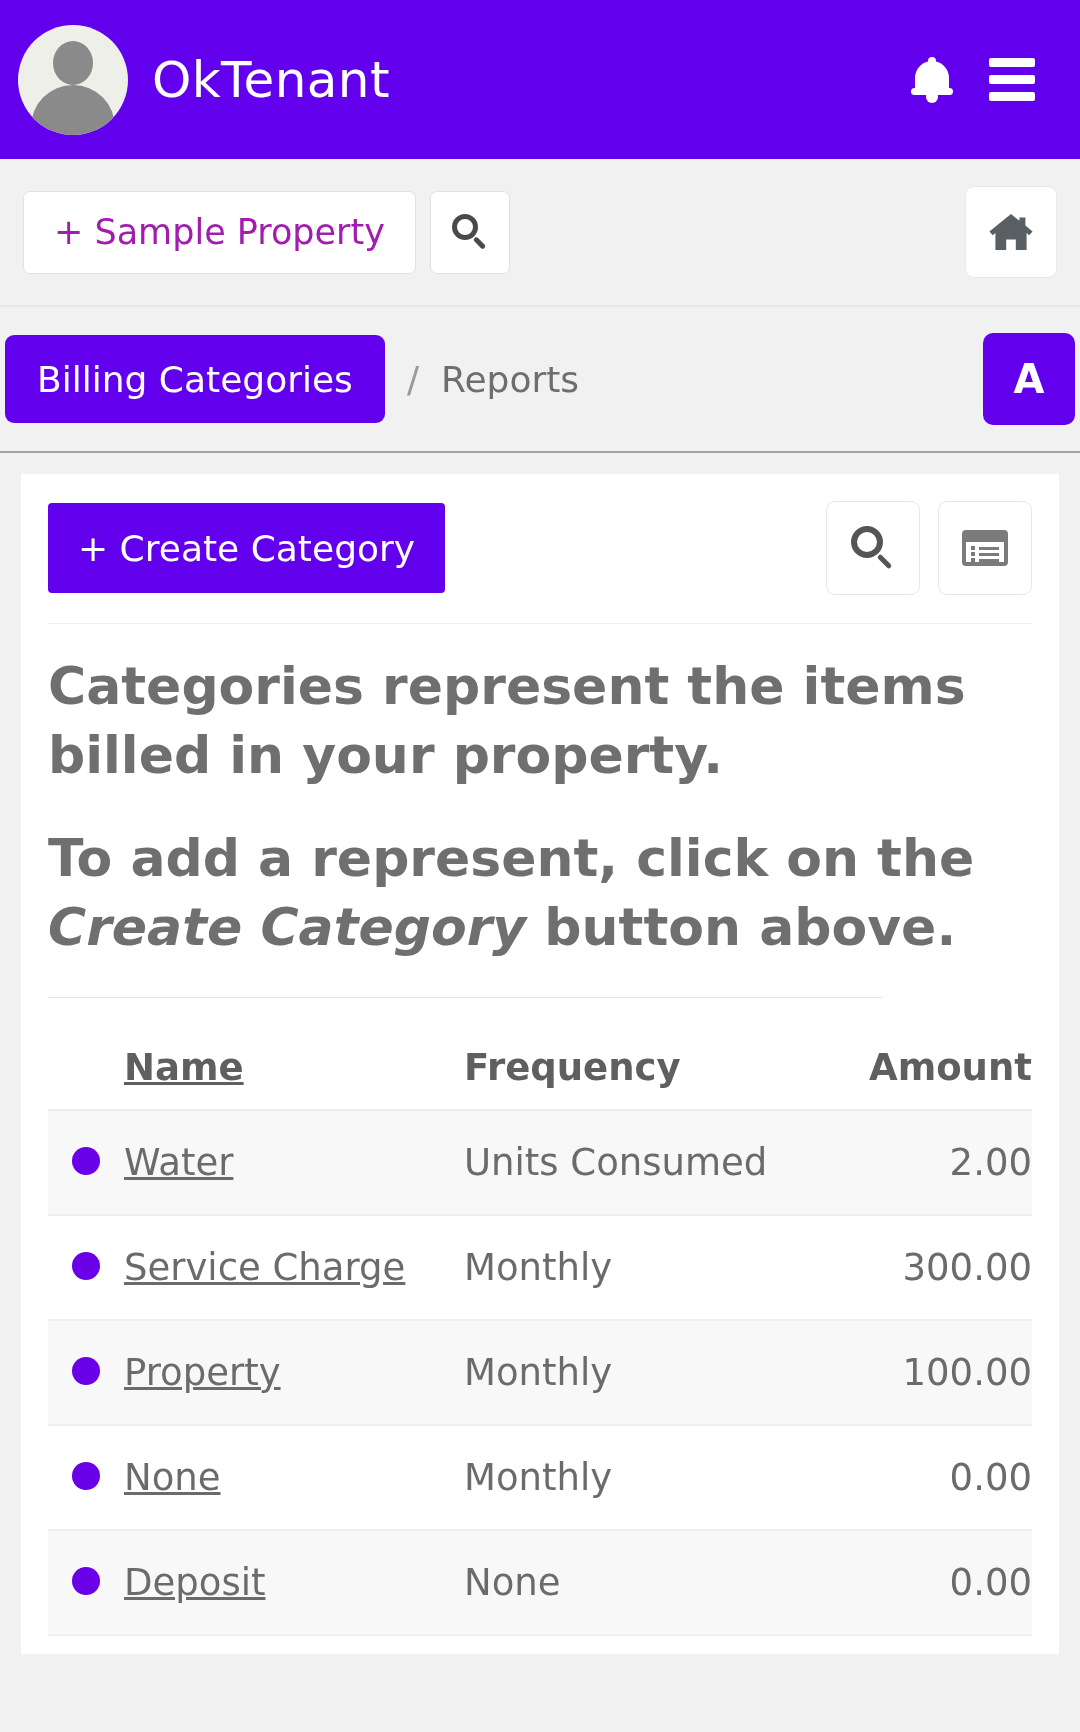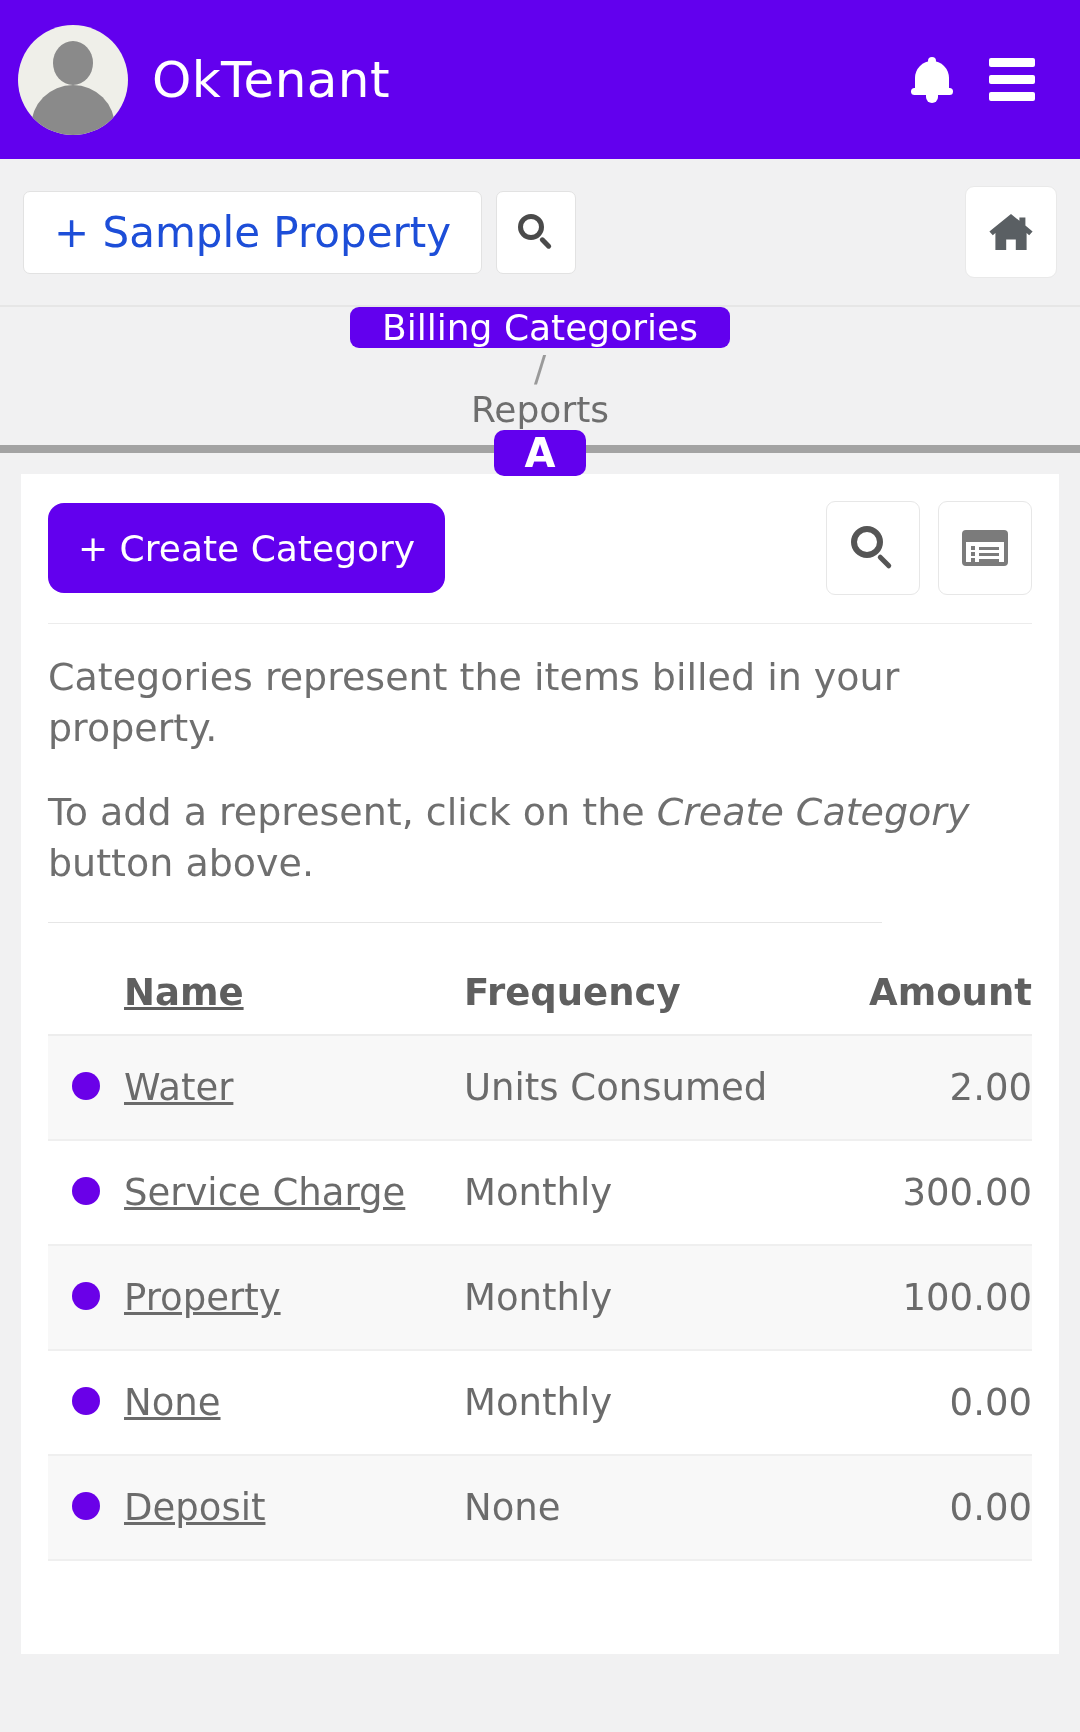--- a/index.html
+++ b/index.html
@@ -108,22 +108,22 @@
     border-bottom: 2px solid #e6e6e6;
   }
   .chip-btn {
     height: 83px;
     background: #ffffff;
     border: 1px solid #e2e2e2;
     border-radius: 7px;
     display: flex;
     align-items: center;
     padding: 0 30px;
-    font-size: 42px;
-    color: #1d4ed8;
+    font-size: 35px;
+    color: #a21caf;
     white-space: nowrap;
     cursor: pointer;
   }
   .sq-btn {
     width: 80px; height: 83px;
     background: #ffffff;
     border: 1px solid #e2e2e2;
     border-radius: 7px;
     display: flex; align-items: center; justify-content: center;
     margin-left: 14px;
@@ -160,22 +160,21 @@
     left: 25px; top: 22px;
     transform: rotate(-45deg);
   }
 
   
   .crumbrow {
     height: 146px;
     display: flex;
     align-items: center;
     padding: 0 5px;
-    border-bottom: 8px solid #a3a3a3;
-    flex-direction: column;
+    border-bottom: 2px solid #a3a3a3;
   }
   .pill-active {
     background: #6200ee;
     color: #ffffff;
     border-radius: 9px;
     height: 88px;
     display: flex; align-items: center;
     padding: 0 32px;
     font-size: 36px;
     white-space: nowrap;
@@ -214,21 +213,21 @@
   .card-actions {
     display: flex;
     align-items: center;
     padding-bottom: 28px;
     border-bottom: 1px solid #ececec;
   }
   .create-btn {
     background: #6200ee;
     color: #ffffff;
     border: none;
-    border-radius: 16px;
+    border-radius: 4px;
     height: 90px;
     padding: 0 30px;
     font-size: 36px;
     font-family: inherit;
     cursor: pointer;
     white-space: nowrap;
   }
   .card-actions-spacer { flex: 1 1 auto; }
   .icon-btn {
     width: 94px; height: 94px;
@@ -273,23 +272,24 @@
     background: #7b7b7b;
     left: 5px;
   }
   .listicon .dt.a { top: 12px; }
   .listicon .dt.b { top: 18px; }
   .listicon .dt.c { top: 24px; }
 
   
   .desc {
     color: #6f6f6f;
-    font-size: 38px;
+    font-size: 52px;
     line-height: 1.33;
     padding-top: 28px;
+    font-weight: bold;
   }
   .desc p { margin-bottom: 34px; }
   .desc em { font-style: italic; }
   .desc-rule {
     border-top: 1px solid #e6e6e6;
     margin: 10px 150px 0 0;
   }
 
   
   .tbl {

